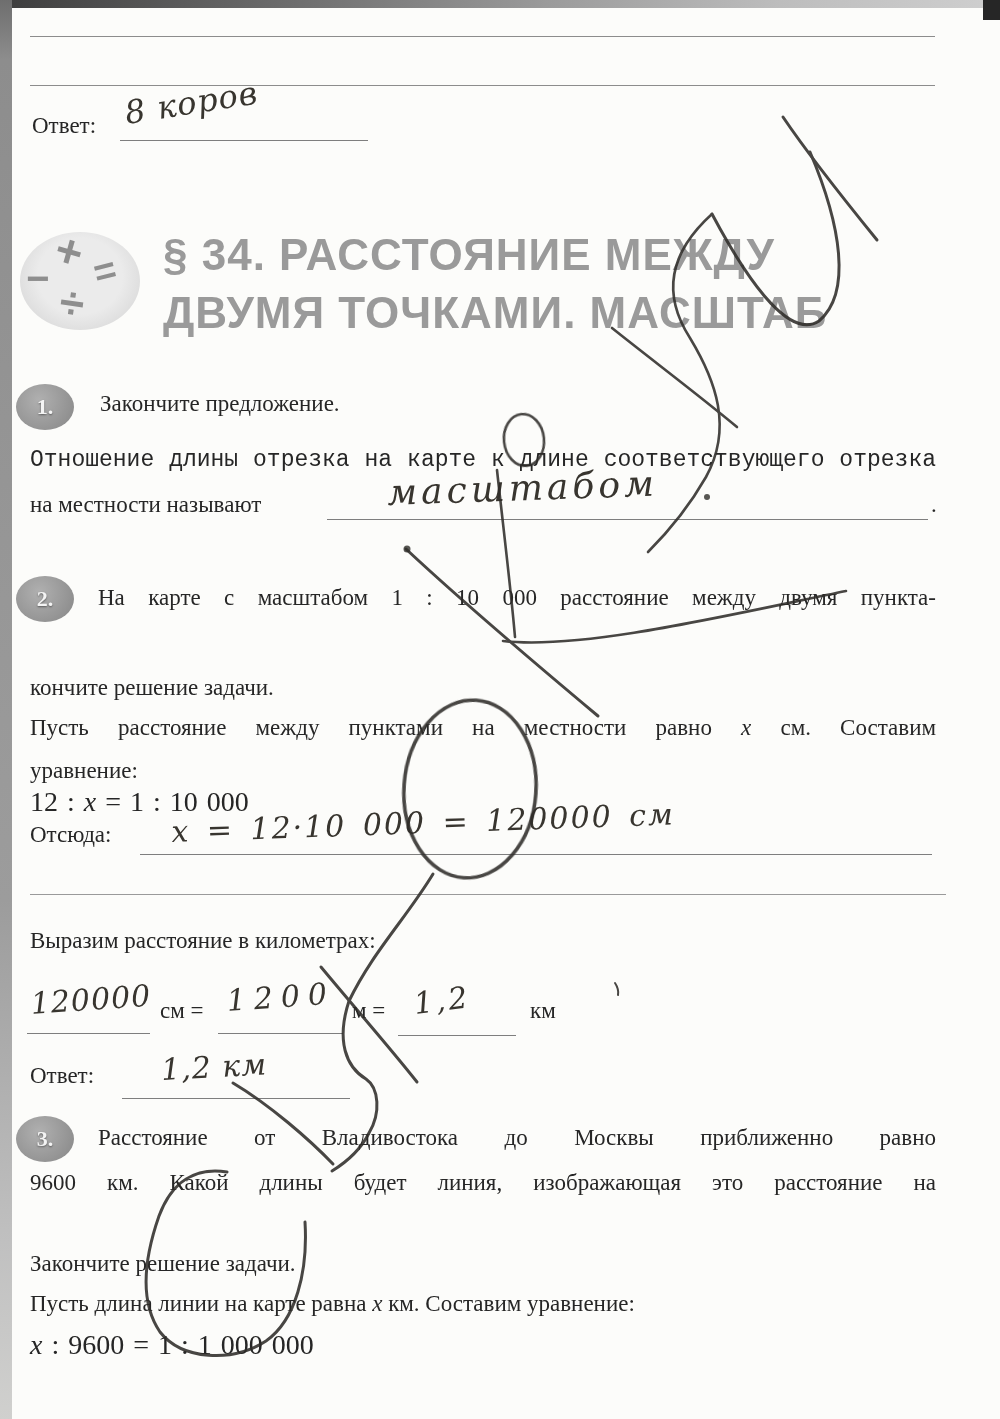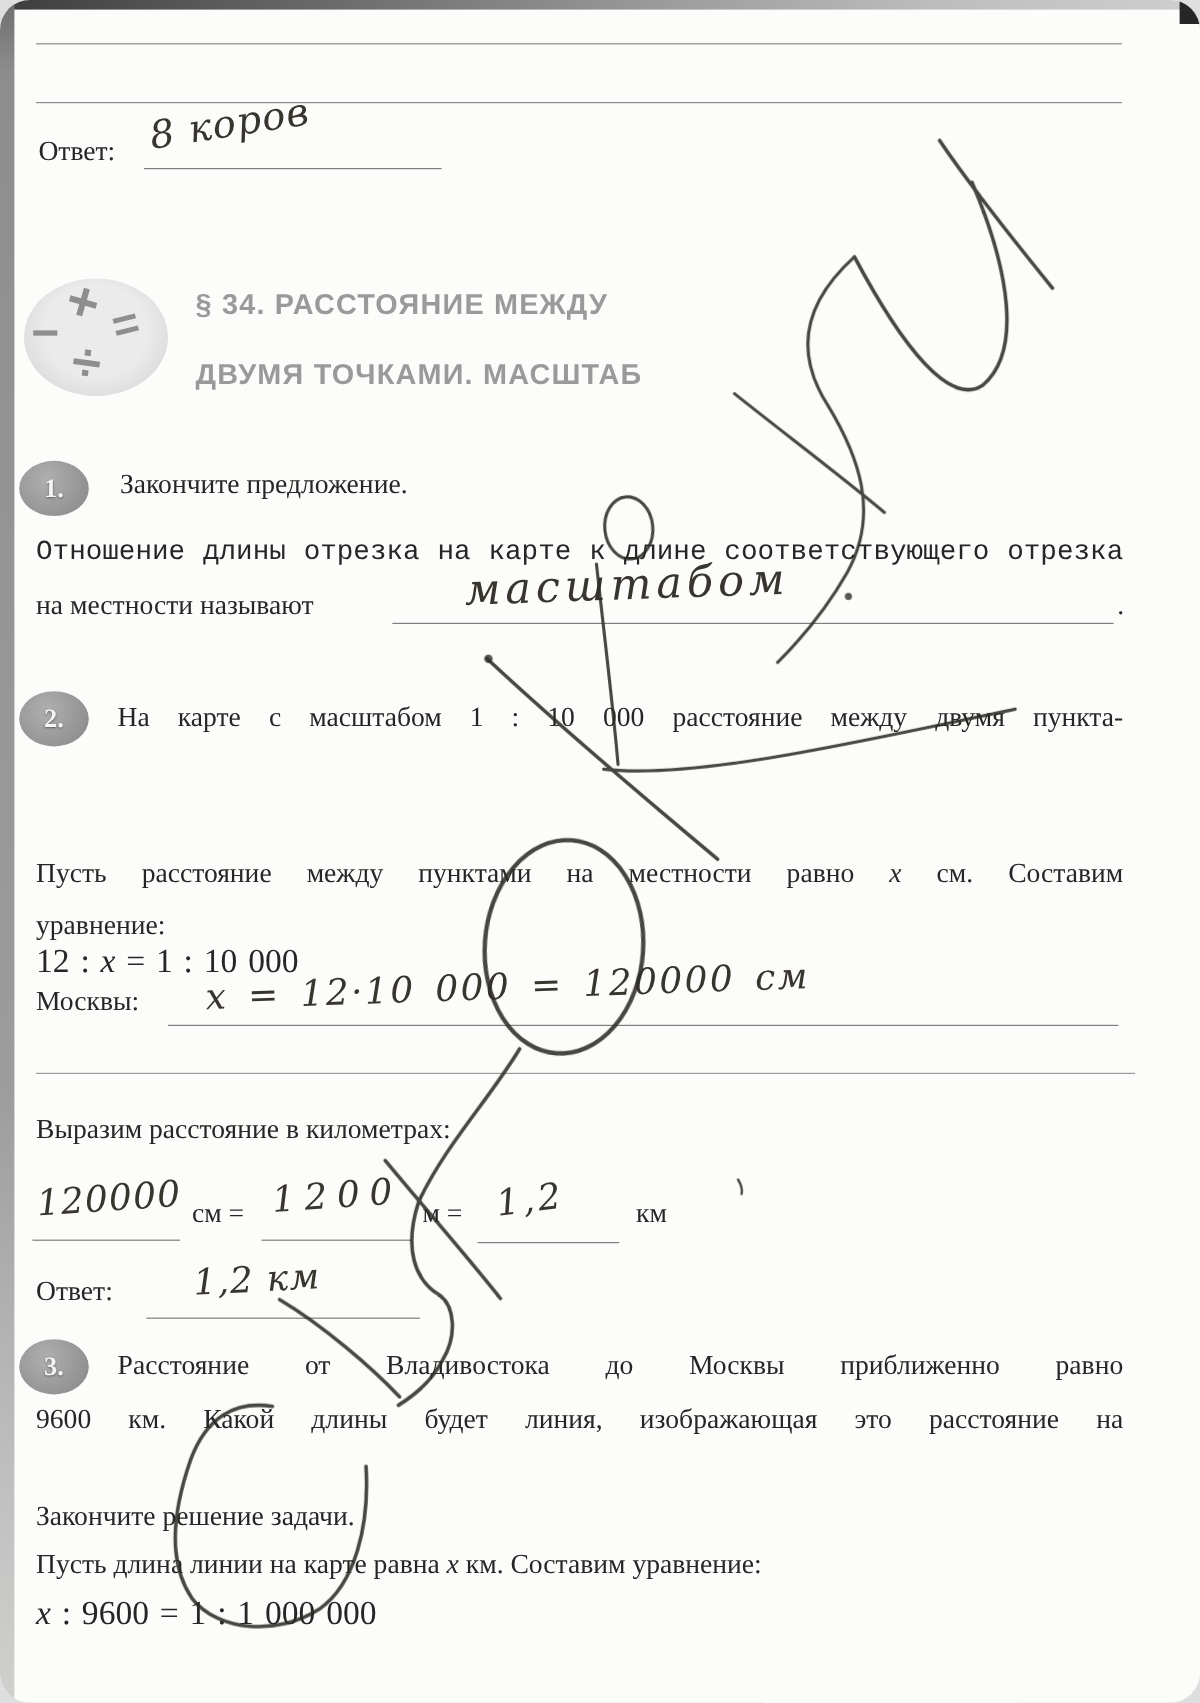--- a/index.html
+++ b/index.html
@@ -1,32 +1,32 @@
 <!DOCTYPE html>
 <html><head>
 <meta charset="utf-8">
 <style>
   html,body{margin:0;padding:0;background:#dedede;}
   .page{position:relative;width:1000px;height:1419px;margin:0 auto;background:#fcfcfa;
-        font-family:"Liberation Serif",serif;color:#262626;overflow:hidden;border-radius:25px;}
+        font-family:"Liberation Serif",serif;color:#262626;overflow:hidden;}
   .rule{position:absolute;height:0;border-top:1.5px solid #8c8c8c;}
   .blank{position:absolute;height:0;border-top:1.6px solid #7e7e7e;}
   .txt{position:absolute;font-size:23px;line-height:1.25;white-space:nowrap;}
   .line{position:absolute;font-size:23px;line-height:1.25;white-space:normal;}
   .just{text-align:justify;text-align-last:justify;}
   .it{font-style:italic;}
   .eq{font-size:28px;word-spacing:2px;}
   .hw{position:absolute;font-family:"DejaVu Serif",serif;font-style:italic;color:#38352f;
       white-space:nowrap;transform-origin:left bottom;}
   .badge{position:absolute;left:16px;width:58px;height:46px;border-radius:50%;
          background:radial-gradient(circle at 40% 35%, #b0b0b0, #8f8f8f 78%);
          display:flex;align-items:center;justify-content:center;
          color:#f4f4f4;font-weight:bold;font-size:22px;text-shadow:0 1px 2px #5a5a5a;}
   .title{position:absolute;left:163px;top:226px;font-family:"Liberation Sans",sans-serif;
-         font-weight:bold;font-size:24px;line-height:58px;color:#9a9a9a;letter-spacing:1px;}
+         font-weight:bold;font-size:44px;line-height:58px;color:#9a9a9a;letter-spacing:1px;}
   .icon-circle{position:absolute;left:20px;top:232px;width:120px;height:98px;border-radius:50%;
          background:radial-gradient(ellipse at 50% 45%, #ebebeb 50%, #dadada 80%, #d0d0d0);}
   .icon-sym{position:absolute;font-family:"Liberation Sans",sans-serif;font-weight:bold;color:#8e8e8e;}
   .top-bar{position:absolute;left:0;top:0;width:1000px;height:8px;
          background:linear-gradient(90deg,#3d3d3d,#666 25%,#9b9b9b 55%,#bdbdbd 78%,#cfcfcf);}
   .corner-block{position:absolute;left:983px;top:0;width:17px;height:20px;background:#262626;}
   .left-strip{position:absolute;left:0;top:0;width:12px;height:1419px;
          background:linear-gradient(180deg,#6e6e6e 0,#8d8d8d 60px,#949494 420px,#9c9c9c 900px,#bfbfbf 1230px,#d0d0ce 100%);}
   .scribbles{position:absolute;left:0;top:0;pointer-events:none;}
 </style>
@@ -64,24 +64,25 @@
   <div class="line just" style="left:30px;top:446px;width:906px;font-family:Liberation Mono, monospace;">Отношение длины отрезка на карте к длине соответствующего отрезка</div>
   <div class="txt" style="left:30px;top:491px;">на местности называют</div>
   <div class="blank" style="left:327px;top:519px;width:601px;"></div>
   <div class="hw" style="left:388px;top:472px;font-size:36px;letter-spacing:4px;transform:rotate(-2deg);">масштабом</div>
   <div class="txt" style="left:931px;top:491px;">.</div>
 
   <div class="badge" style="top:576px;">
       <span>2.</span>
     </div>
   <div class="line just" style="left:98px;top:584px;width:838px;">На карте с масштабом 1 : 10 000 расстояние между двумя пункта-</div>
+  <div class="txt" style="left:30px;top:674px;">кончите решение задачи.</div>
   <div class="line just" style="left:30px;top:714px;width:906px;"><span>Пусть расстояние между пунктами на местности равно </span><span class="it">x</span><span> см. Составим</span></div>
   <div class="txt" style="left:30px;top:757px;">уравнение:</div>
   <div class="txt eq" style="left:30px;top:784px;"><span>12 : </span><span class="it">x</span><span> = 1 : 10 000</span></div>
-  <div class="txt" style="left:30px;top:821px;">Москвы:</div>
+  <div class="txt" style="left:30px;top:821px;">Отсюда:</div>
   <div class="blank" style="left:140px;top:854px;width:792px;"></div>
   <div class="hw" style="left:172px;top:814px;font-size:30px;letter-spacing:2px;word-spacing:5px;transform:rotate(-2deg);">x = 12·10 000 = 120000 см</div>
   <div class="rule" style="left:30px;top:894px;width:916px;border-top-color:#9a9a9a;"></div>
   <div class="txt" style="left:30px;top:927px;">Выразим расстояние в километрах:</div>
 
   <div class="blank" style="left:27px;top:1033px;width:123px;"></div>
   <div class="txt" style="left:160px;top:997px;">см =</div>
   <div class="blank" style="left:218px;top:1033px;width:125px;"></div>
   <div class="txt" style="left:352px;top:997px;">м =</div>
   <div class="blank" style="left:398px;top:1035px;width:118px;"></div>

